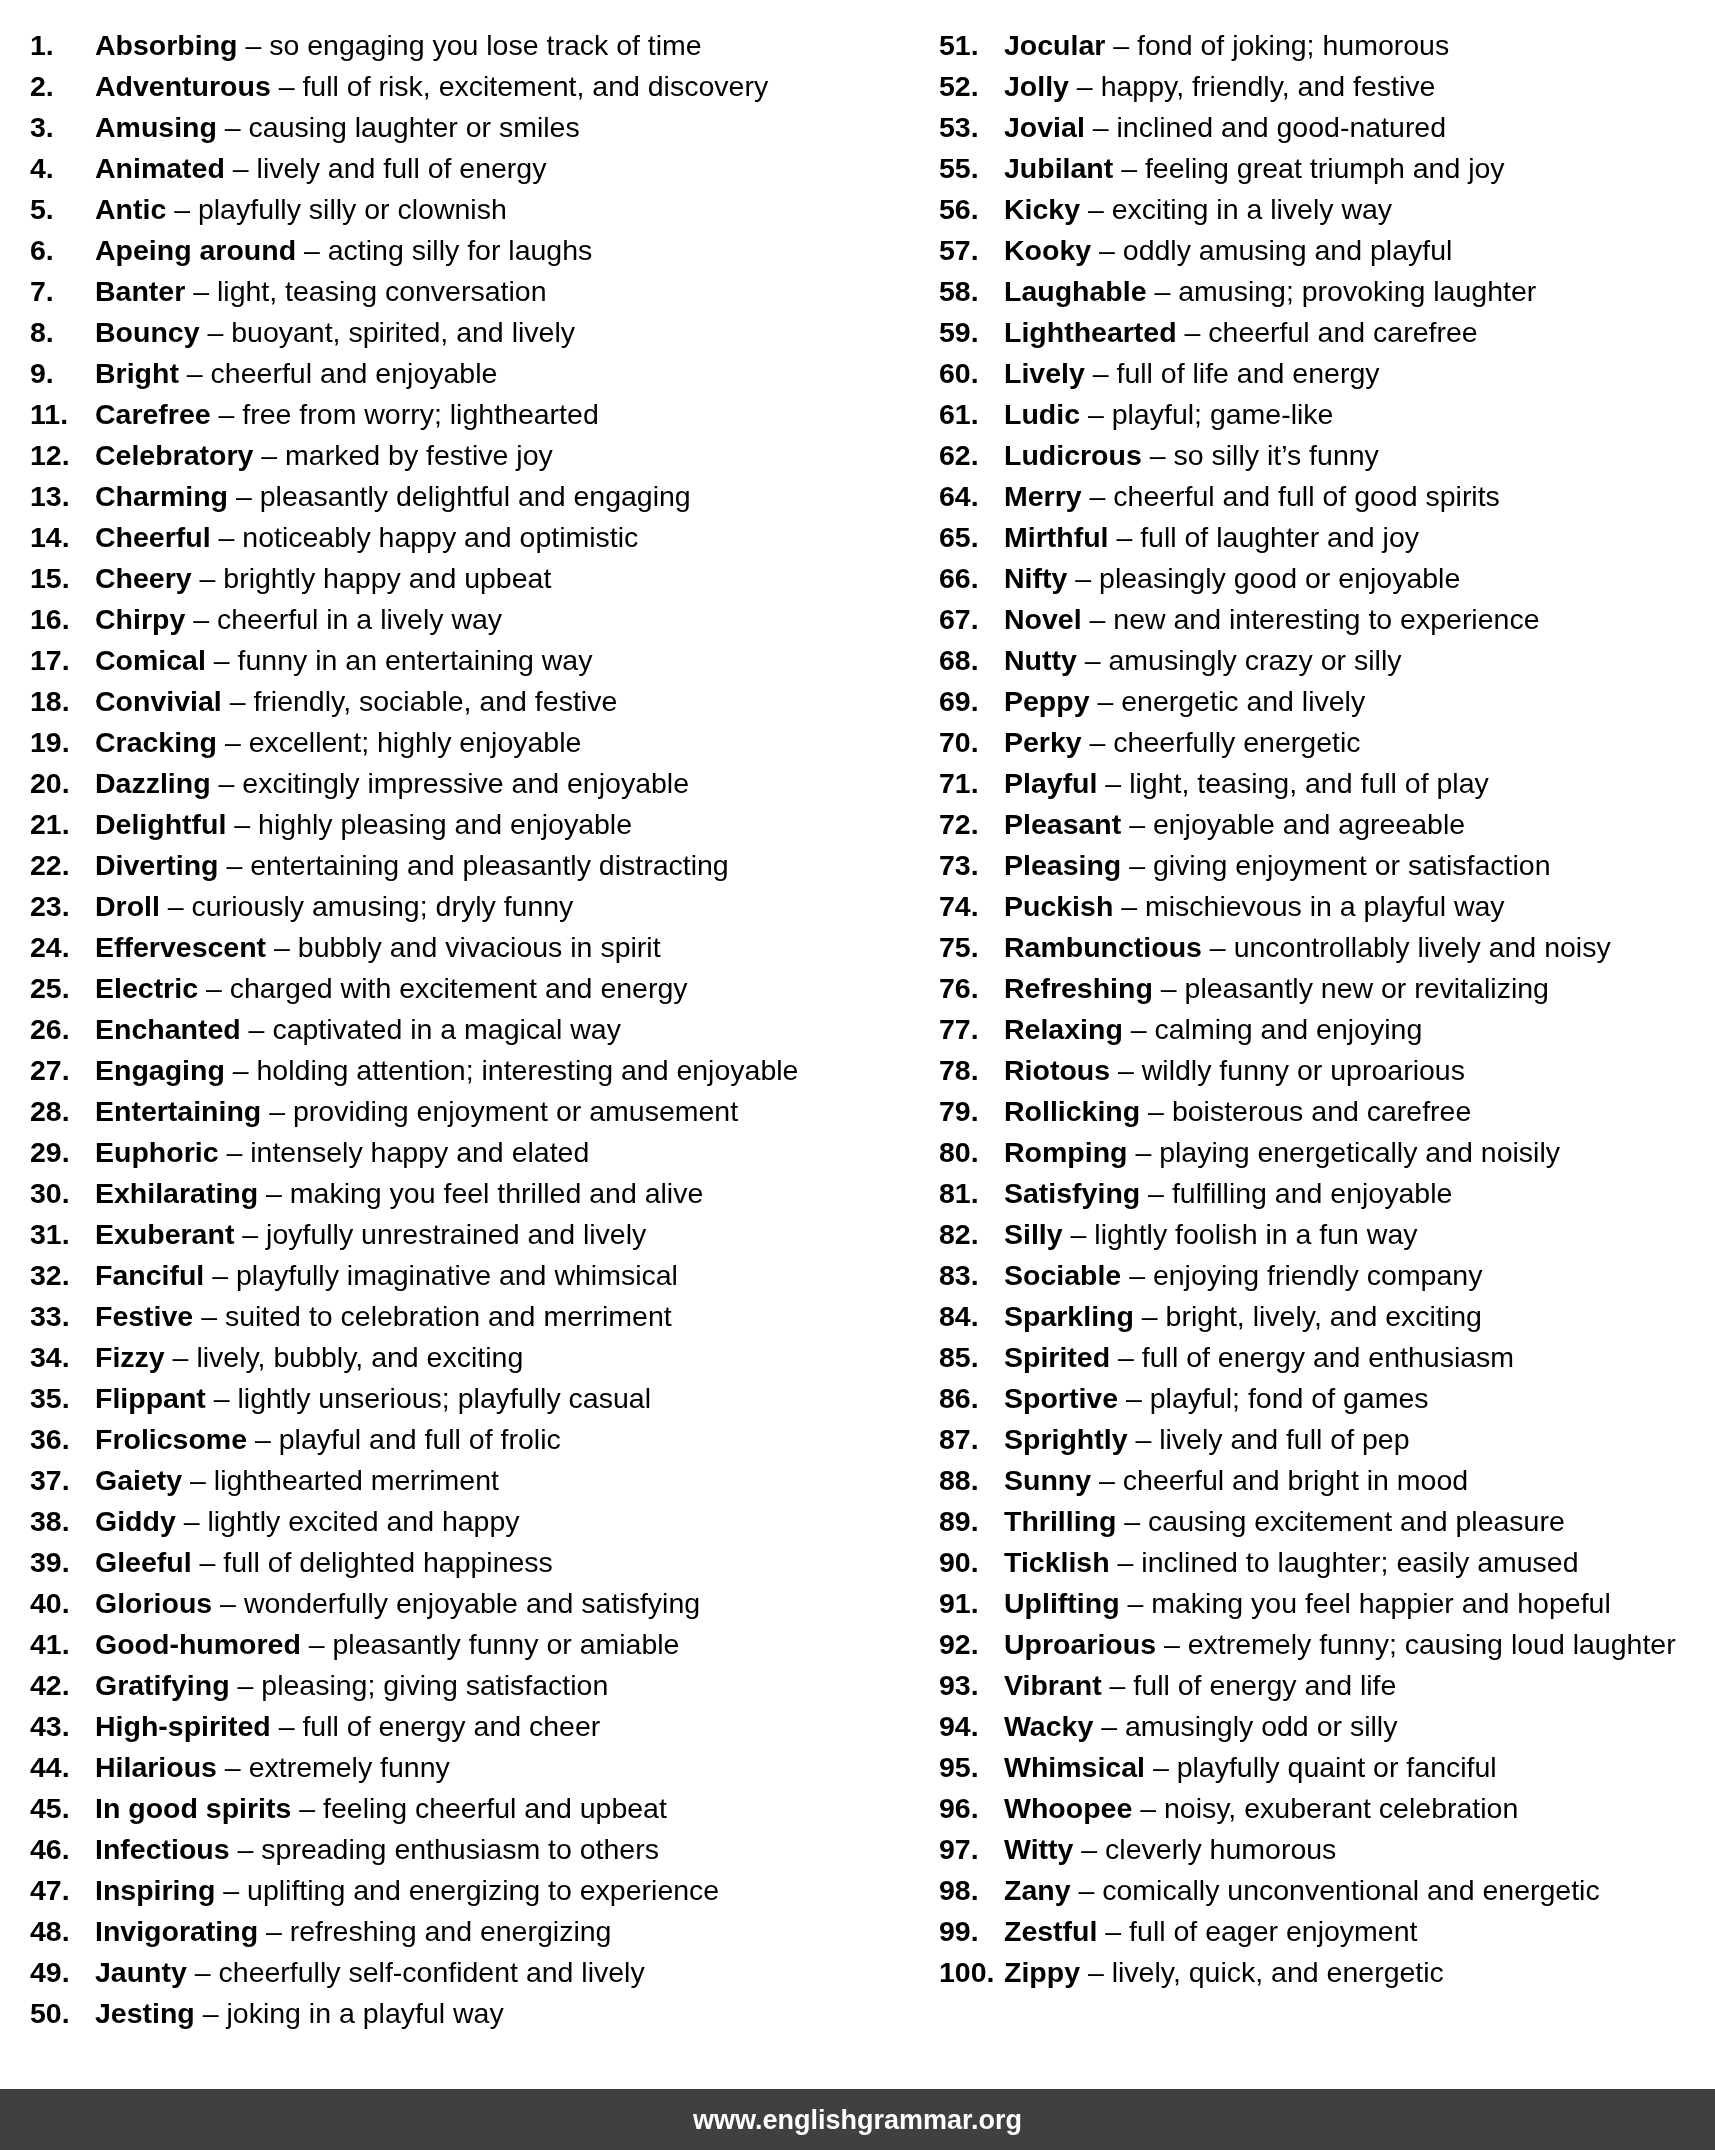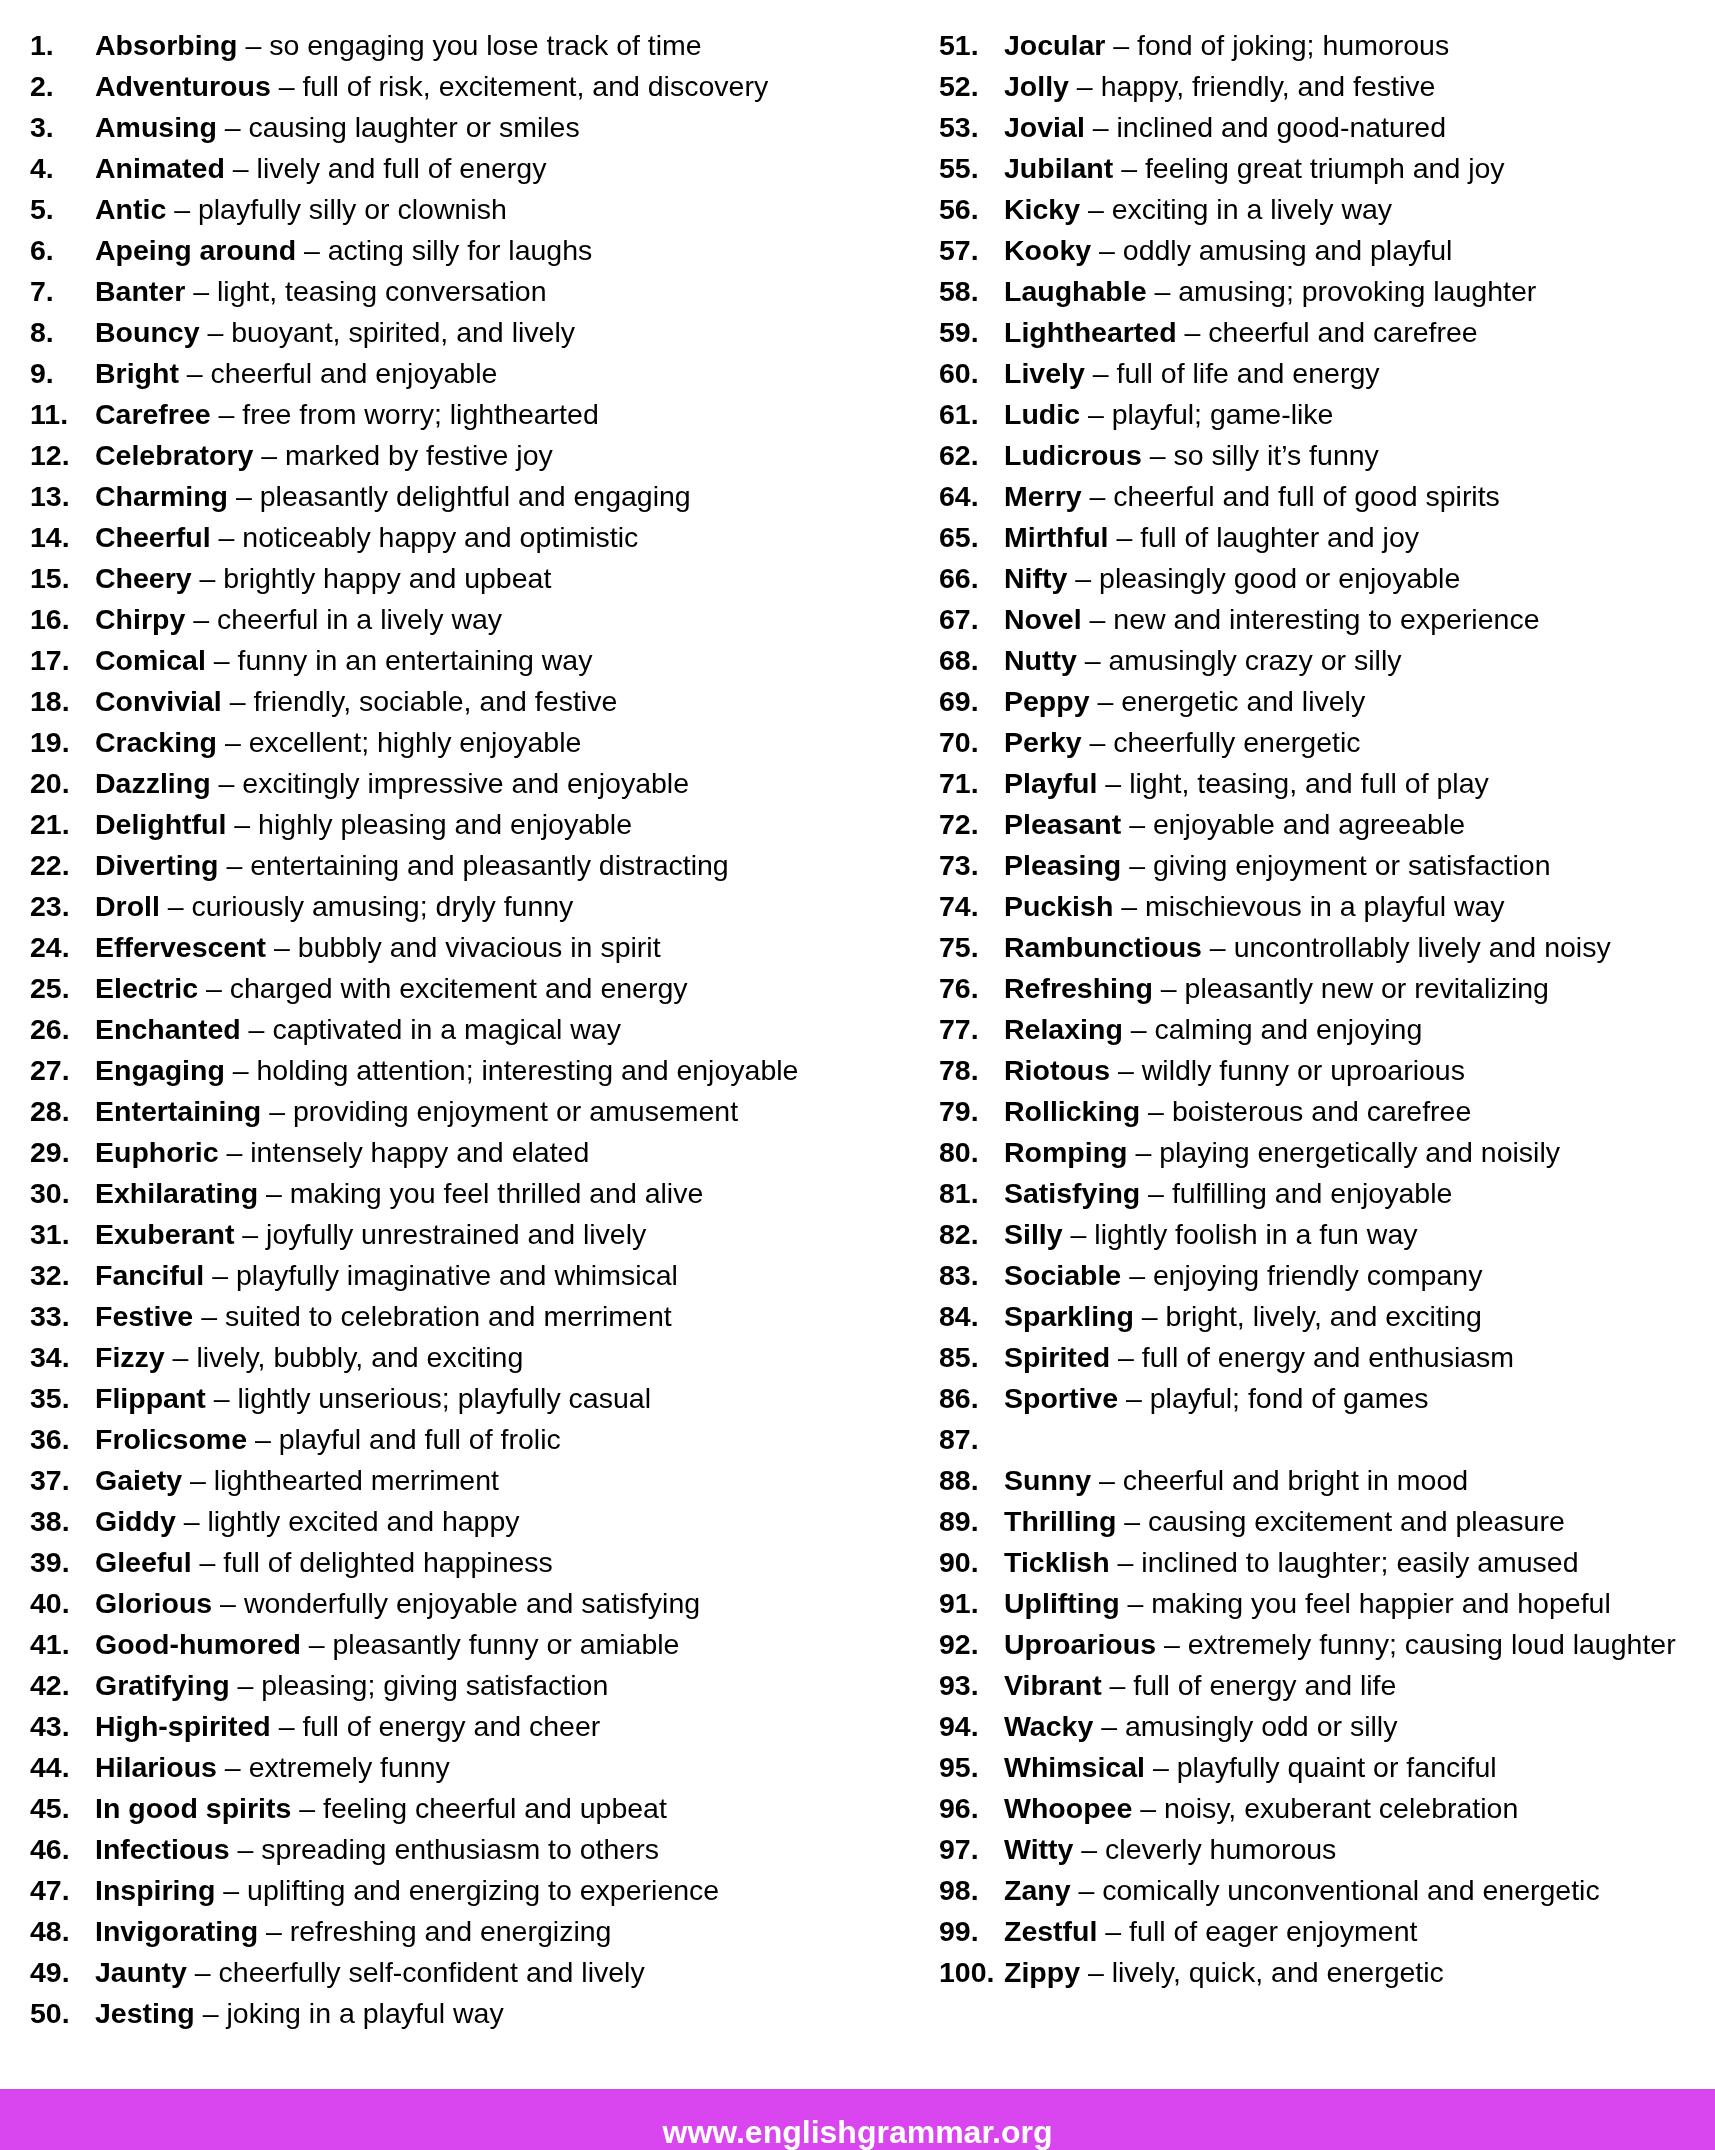--- a/index.html
+++ b/index.html
@@ -6,22 +6,22 @@
   body { width: 1715px; height: 2151px; position: relative; overflow: hidden;
          font-family: "Liberation Sans", sans-serif; color: #000; }
   .col { position: absolute; top: 24.5px; }
   .col-left { left: 30px; width: 829px; }
   .col-right { left: 939px; width: 815px; }
   .row { height: 41px; line-height: 41px; font-size: 28.5px; white-space: nowrap; position: relative; }
   .num { position: absolute; left: 0; font-weight: bold; }
   .txt { position: absolute; left: 65px; }
   .word { font-weight: bold; }
   .footer { position: absolute; left: 0; top: 2089px; width: 1715px; height: 62px;
-            background: #d946ef; color: #ffffff; font-weight: bold; font-size: 32px;
-            display: flex; align-items: flex-end; justify-content: center; }
+            background: #404040; color: #ffffff; font-weight: bold; font-size: 27px;
+            display: flex; align-items: center; justify-content: center; }
 </style>
 </head>
 <body>
 
 <div class="col col-left" id="col-left">
     <div class="row">
     <span class="num">1.</span>
     <span class="txt"><span class="word">Absorbing</span><span class="dash"> – </span><span class="def">so engaging you lose track of time</span></span>
   </div>
     <div class="row">
@@ -349,20 +349,21 @@
     <div class="row">
     <span class="num">85.</span>
     <span class="txt"><span class="word">Spirited</span><span class="dash"> – </span><span class="def">full of energy and enthusiasm</span></span>
   </div>
     <div class="row">
     <span class="num">86.</span>
     <span class="txt"><span class="word">Sportive</span><span class="dash"> – </span><span class="def">playful; fond of games</span></span>
   </div>
     <div class="row">
     <span class="num">87.</span>
+    <span class="txt"><span class="word">Sprightly</span><span class="dash"> – </span><span class="def">lively and full of pep</span></span>
   </div>
     <div class="row">
     <span class="num">88.</span>
     <span class="txt"><span class="word">Sunny</span><span class="dash"> – </span><span class="def">cheerful and bright in mood</span></span>
   </div>
     <div class="row">
     <span class="num">89.</span>
     <span class="txt"><span class="word">Thrilling</span><span class="dash"> – </span><span class="def">causing excitement and pleasure</span></span>
   </div>
     <div class="row">

